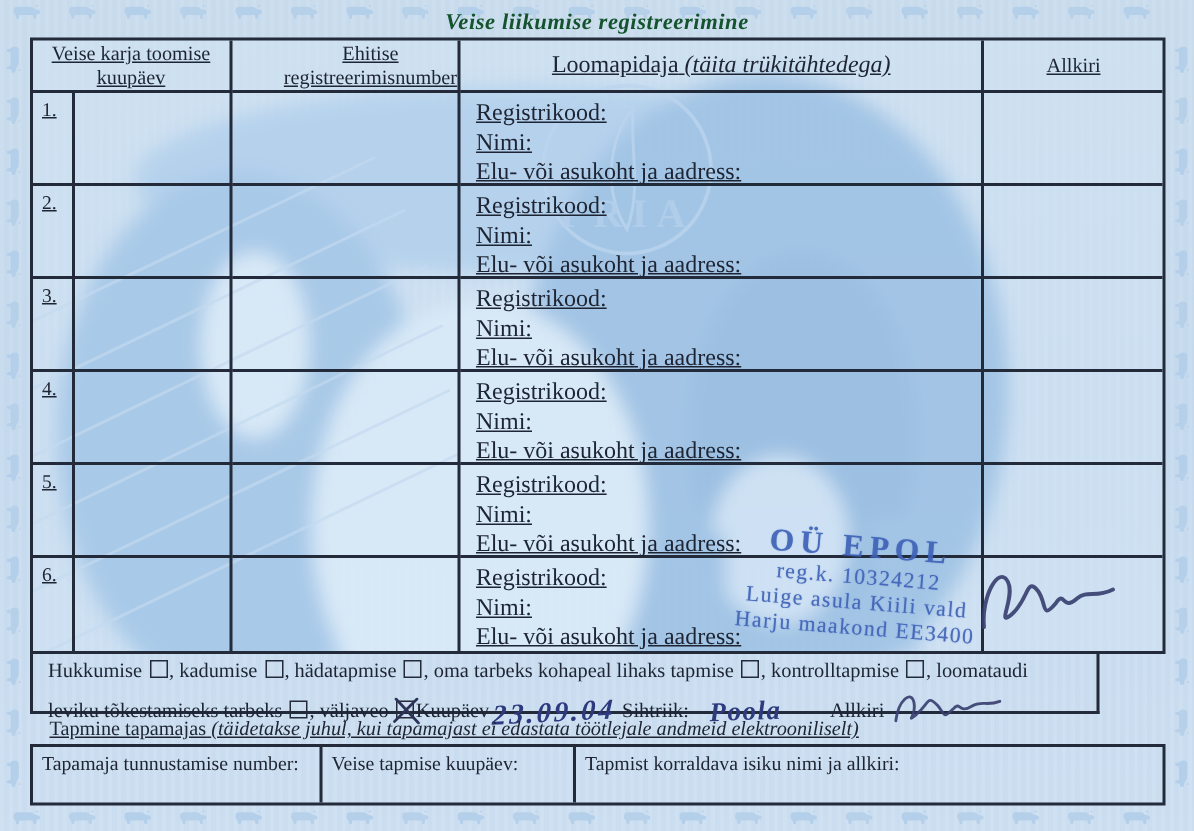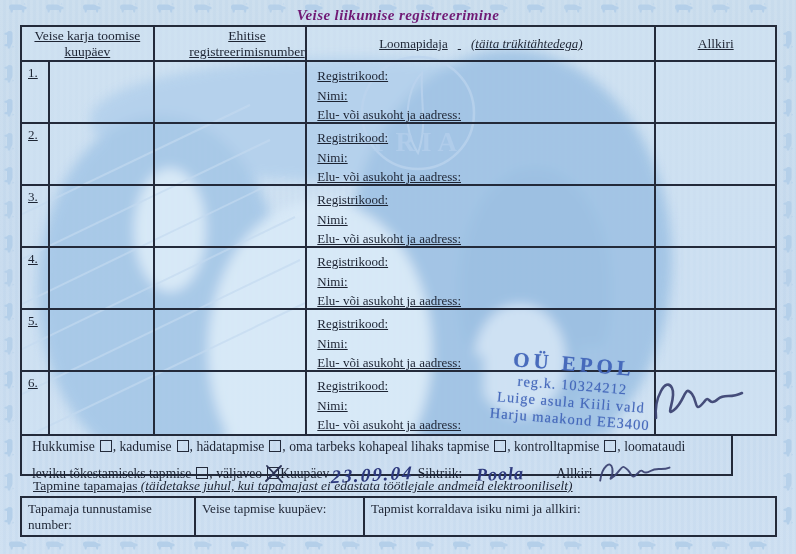--- a/index.html
+++ b/index.html
@@ -16,42 +16,42 @@
   }
   svg.strip { position:absolute; z-index:0; }
   .strip-top    { left:0; top:1px; }
   .strip-bottom { left:0; top:538px; }
   .strip-left   { left:1px; top:22px; }
   .strip-right  { left:780px; top:22px; }
 
   .page-title {
     position:absolute; left:0; top:7px; width:796px; text-align:center;
     font-size:15px; font-weight:bold; font-style:italic; letter-spacing:.4px;
-    color:#701a75; z-index:2;
+    color:#14532d; z-index:2;
   }
 
   
   #cow-wm { position:absolute; left:20px; top:25px; z-index:0; }
 
   
   .main-table {
     position:absolute; left:20px; top:25px; width:757px;
     border:2px solid #232a3a; z-index:1; background:transparent;
   }
   .t-row { display:flex;text-decoration:underline; }
   .t-cell { border-right:2px solid #232a3a; border-bottom:2px solid #232a3a; background:transparent; }
   .t-cell:last-child { border-right:none; }
   .t-row:last-child .t-cell { border-bottom:none; }
   .hdr { height:35px; display:flex; align-items:center; justify-content:center;
          text-align:center; font-size:13.5px; line-height:15.5px; }
   .c-datehdr { width:133px; }
   .c-num  { width:28px;  font-size:13px; padding:3px 0 0 6px; }
   .c-date { width:105px; }
   .c-bld  { width:153px;padding-left:34px; }
-  .c-keep { width:350px; padding:4px 0 0 10px; font-size:13px;gap:10px; }
+  .c-keep { width:350px; padding:4px 0 0 10px; font-size:16px; }
   .c-sig  { width:119px; }
   .body-row .t-cell { height:62px; }
   .keep-line { line-height:19.5px; white-space:nowrap; }
 
   
   .decl-box {
     position:absolute; left:20px; top:435px; width:713px; height:41px;
     border:2px solid #232a3a; border-top:none; z-index:2;
     padding:3px 8px 0 10px; font-size:13.6px; line-height:18px; white-space:nowrap;
   }
@@ -69,21 +69,21 @@
   .sig-inline { vertical-align:-8px; margin-left:2px; }
 
   
   .sl-heading { position:absolute; left:33px; top:478px; font-size:13.5px; z-index:2; white-space:nowrap;text-decoration:underline; }
   .sl-heading .note { font-style:italic; }
   .sl-table {
     position:absolute; left:20px; top:496px; width:757px; height:41px;
     border:2px solid #232a3a; display:flex; z-index:2;
   }
   .sl-cell { border-right:2px solid #232a3a; font-size:13.2px; padding:3px 6px; }
-  .sl-c1 { width:174px; } .sl-c2 { width:169px; } .sl-c3 { flex:1; border-right:none; }
+  .sl-c1 { width:193px; } .sl-c2 { width:169px; } .sl-c3 { flex:1; border-right:none; }
 
   
   .stamp {
     position:absolute; left:452px; top:352px; width:240px; z-index:3;
     transform:rotate(4.5deg); text-align:center; color:#3f63b8; opacity:.93;
     text-shadow:0 0 1px rgba(63,99,184,.55);
   }
   .stamp-name { font-size:21px; font-weight:bold; letter-spacing:4px; }
   .stamp-line { font-size:14.5px; line-height:17px; letter-spacing:1px; }
 
@@ -310,21 +310,21 @@
 
 <svg class="sig-row6" width="110" height="62" viewBox="0 0 110 62">
   <path d="M10,52 C8,32 20,10 26,22 C31,32 18,52 28,44 C40,34 38,18 46,28 C52,36 48,48 58,36 C64,27 62,42 72,33 C79,27 84,33 96,27" fill="none" stroke="#3a4070" stroke-width="2.6" stroke-linecap="round" opacity="0.92"></path>
 </svg>
 
 <div class="decl-box">
   <div>
     <span>Hukkumise</span><span class="cbx"></span><span>, kadumise</span><span class="cbx"></span><span>, hädatapmise</span><span class="cbx"></span><span>, oma tarbeks kohapeal lihaks tapmise</span><span class="cbx"></span><span>, kontrolltapmise</span><span class="cbx"></span><span>, loomataudi</span>
   </div>
   <div>
-    <span>leviku tõkestamiseks tapmise</span><span class="cbx"></span><span>, väljaveo</span><span class="cbx"><svg width="18" height="18" viewBox="0 0 18 18">
+    <span>leviku tõkestamiseks tarbeks</span><span class="cbx"></span><span>, väljaveo</span><span class="cbx"><svg width="18" height="18" viewBox="0 0 18 18">
           <path d="M1,16 L16,1 M2,1 L17,17" stroke="#2c3356" stroke-width="1.8" fill="none" stroke-linecap="round"></path>
         </svg></span><span class="lbl-gap">Kuupäev</span><span class="hand hand-date">23.09.04</span><span class="lbl-gap">Sihtriik:</span><span class="hand hand-country">Poola</span><span style="margin-left:26px;">Allkiri</span><svg class="sig-inline" width="78" height="30" viewBox="0 0 90 34">
         <path d="M6,28 C8,12 18,4 20,14 C22,24 13,30 22,23 C32,14 30,8 38,16 C44,23 42,27 50,19 C56,12 54,23 64,17 C72,12 76,17 86,13" fill="none" stroke="#3a4070" stroke-width="2.2" stroke-linecap="round" opacity="0.92"></path>
       </svg>
   </div>
 </div>
 
 <div class="sl-heading">
   <span>Tapmine tapamajas</span>
   <span class="note">(täidetakse juhul, kui tapamajast ei edastata töötlejale andmeid elektrooniliselt)</span>

